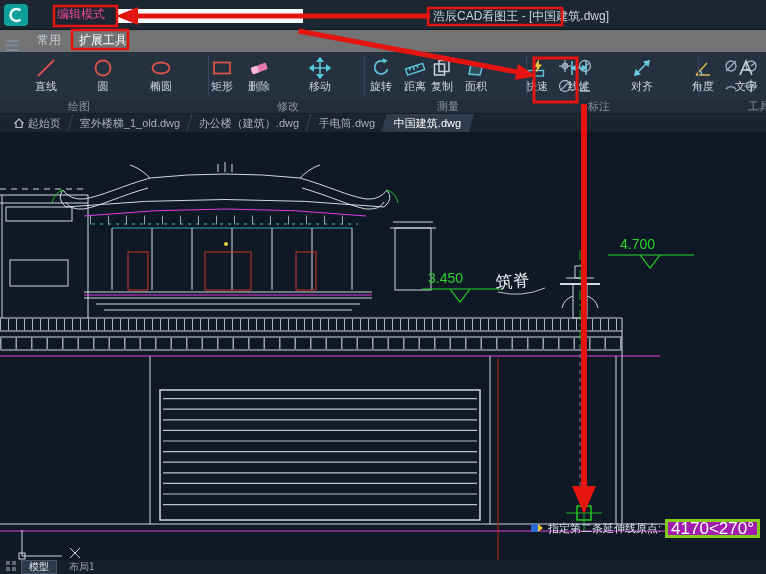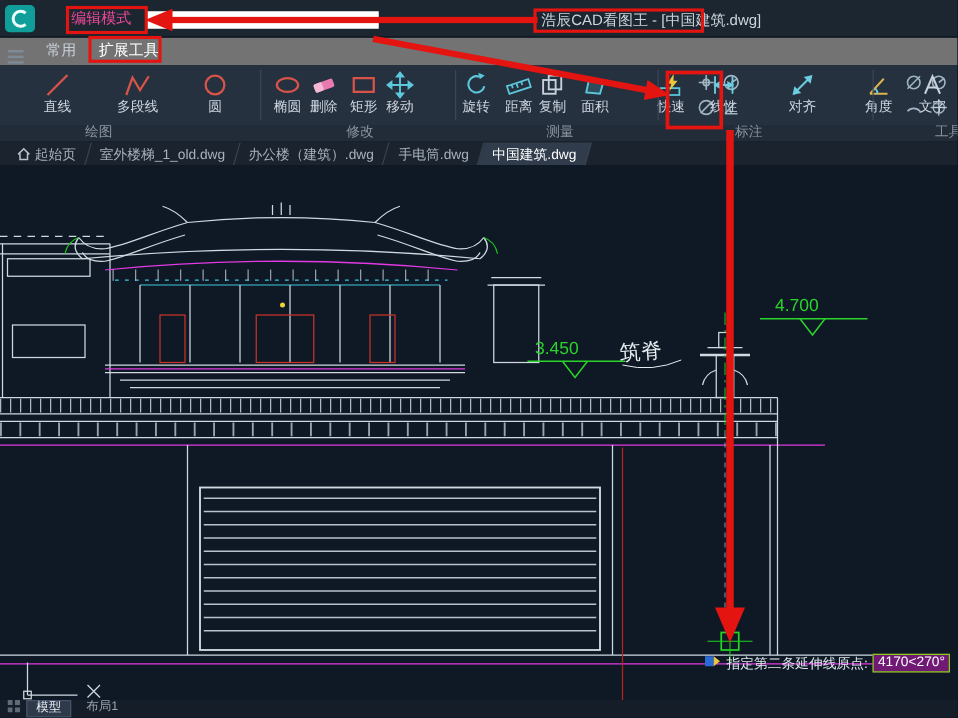--- a/index.html
+++ b/index.html
@@ -36,24 +36,24 @@
   
   .doctabs { height:18px; background:#1a232e; display:flex; align-items:stretch; font-size:11px; color:#a8b2bc; padding-left:4px; }
   .dtab { display:flex; align-items:center; gap:3px; padding:0 9px; border-right:1px solid #39434f; transform:skewX(-16deg); white-space:nowrap; }
   .dtab > * { transform:skewX(16deg); display:inline-flex; align-items:center; }
   .dtab.active { background:#303c4c; color:#ffffff; }
 
   
   .canvas { position:relative; height:428px; background:#0e1925; overflow:hidden; }
   .cad { position:absolute; left:0; top:0; }
   .prompt { position:absolute; right:6px; bottom:22px; display:flex; align-items:center; gap:4px; font-size:11px; color:#dfe7ee; white-space:nowrap; }
-  .coord { background:#701a75; border:1px solid #84cc16; color:#ffffff; padding:0 3px; font-size:11px; line-height:13px; }
-
-  
-  .bottombar { height:14px; background:#151d28; display:flex; align-items:flex-start; gap:5px; padding-left:6px; font-size:10px; color:#98a2ae; }
+  .coord { background:#a21caf; border:3px solid #84cc16; color:#ffffff; padding:0 3px; font-size:17px; line-height:13px; }
+
+  
+  .bottombar { height:14px; background:#151d28; display:flex; align-items:center; gap:5px; padding-left:6px; font-size:10px; color:#98a2ae; }
   .btab { padding:0 7px; line-height:12px; white-space:nowrap; }
   .btab.active { background:#2e3a4a; border:1px solid #44536a; color:#e6ecf2; }
 
   
   .overlay { position:absolute; left:0; top:0; z-index:60; pointer-events:none; }
 </style>
 </head>
 <body>
 
 <div id="app">
@@ -86,28 +86,20 @@
   <div class="ribbon">
 
     <div class="grp" style="left:4px">
       <div class="tool" style="width:34px">
         <span class="ico">
             <svg width="22" height="22">
               <line x1="3" y1="19" x2="19" y2="3" stroke="#d95448" stroke-width="1.8"></line>
             </svg>
           </span>
         <span class="tl">直线</span>
-      </div>
-      <div class="tool" style="width:44px">
-        <span class="ico">
-            <svg width="22" height="22">
-              <polyline points="2,19 7,5 13,15 20,4" stroke="#d95448" fill="none" stroke-width="1.8"></polyline>
-            </svg>
-          </span>
-        <span class="tl">多段线</span>
       </div>
       <div class="tool" style="width:30px">
         <span class="ico">
             <svg width="22" height="22">
               <circle cx="11" cy="11" r="7.5" stroke="#d95448" fill="none" stroke-width="1.8"></circle>
             </svg>
           </span>
         <span class="tl">圆</span>
       </div>
       <div class="tool" style="width:36px">

